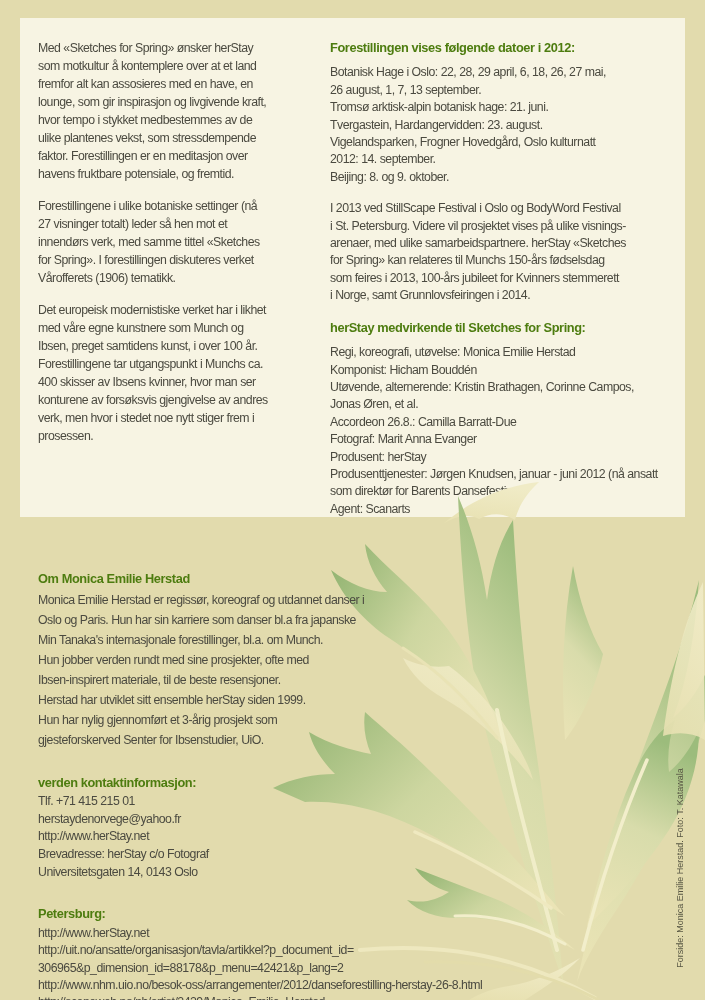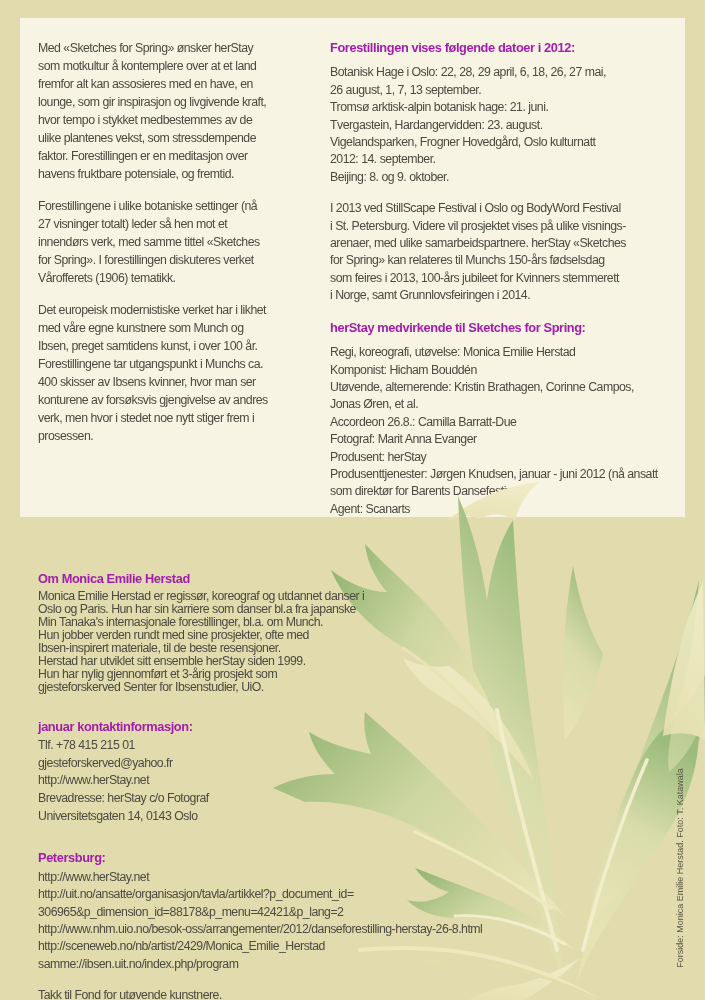--- a/index.html
+++ b/index.html
@@ -14,26 +14,26 @@
     background:#f7f4e3;z-index:1;
   }
   .col{position:absolute;top:21px;}
   .col-left{left:18px;width:300px;}
   .col-right{left:310px;width:356px;}
   p,.pre{white-space:pre;margin:0;}
   .page{font-size:12.3px;letter-spacing:-0.5px;}
   .col-left p{line-height:18px;margin:0 0 14px 0;}
   .col-right p{line-height:17.4px;margin:8px 0 14px 0;}
   h3{
-    margin:0;font-size:12.8px;font-weight:bold;color:#a21caf;
+    margin:0;font-size:12.8px;font-weight:bold;color:#4d7c0f;
     letter-spacing:-0.4px;line-height:17.4px;white-space:pre;
   }
   .lower{position:absolute;left:38px;top:546px;width:650px;z-index:3;}
   .lower h3{line-height:17.6px;margin-bottom:2px;margin-top:24px;}
-  .lower .pre{line-height:13px;}
+  .lower .pre{line-height:20px;}
   .block{margin-bottom:12px;}
   .line{line-height:17.6px;white-space:pre;}
   .lit .line{line-height:17.4px;}
   .thanks{margin-top:14px;line-height:17.6px;}
   .ornament{
     position:absolute;left:265px;top:480px;width:440px;height:520px;
     z-index:2;pointer-events:none;
   }
   .credit{
     position:absolute;left:680px;top:868px;
@@ -154,23 +154,23 @@
 Oslo og Paris. Hun har sin karriere som danser bl.a fra japanske
 Min Tanaka's internasjonale forestillinger, bl.a. om Munch.
 Hun jobber verden rundt med sine prosjekter, ofte med
 Ibsen-inspirert materiale, til de beste resensjoner.
 Herstad har utviklet sitt ensemble herStay siden 1999.
 Hun har nylig gjennomført et 3-årig prosjekt som
 gjesteforskerved Senter for Ibsenstudier, UiO.</div>
     </div>
 
     <div class="block">
-      <h3>januar kontaktinformasjon:</h3>
-      <div class="line">Tlf. +78 415 215 01</div>
-      <div class="line">gjesteforskerved@yahoo.fr</div>
+      <h3>verden kontaktinformasjon:</h3>
+      <div class="line">Tlf. +71 415 215 01</div>
+      <div class="line">herstaydenorvege@yahoo.fr</div>
       <div class="line">http://www.herStay.net</div>
       <div class="line">Brevadresse: herStay c/o Fotograf</div>
       <div class="line">Universitetsgaten 14, 0143 Oslo</div>
     </div>
 
     <div class="block lit">
       <h3>Petersburg:</h3>
       <div class="line">http://www.herStay.net</div>
       <div class="line">http://uit.no/ansatte/organisasjon/tavla/artikkel?p_document_id=</div>
       <div class="line">306965&amp;p_dimension_id=88178&amp;p_menu=42421&amp;p_lang=2</div>

